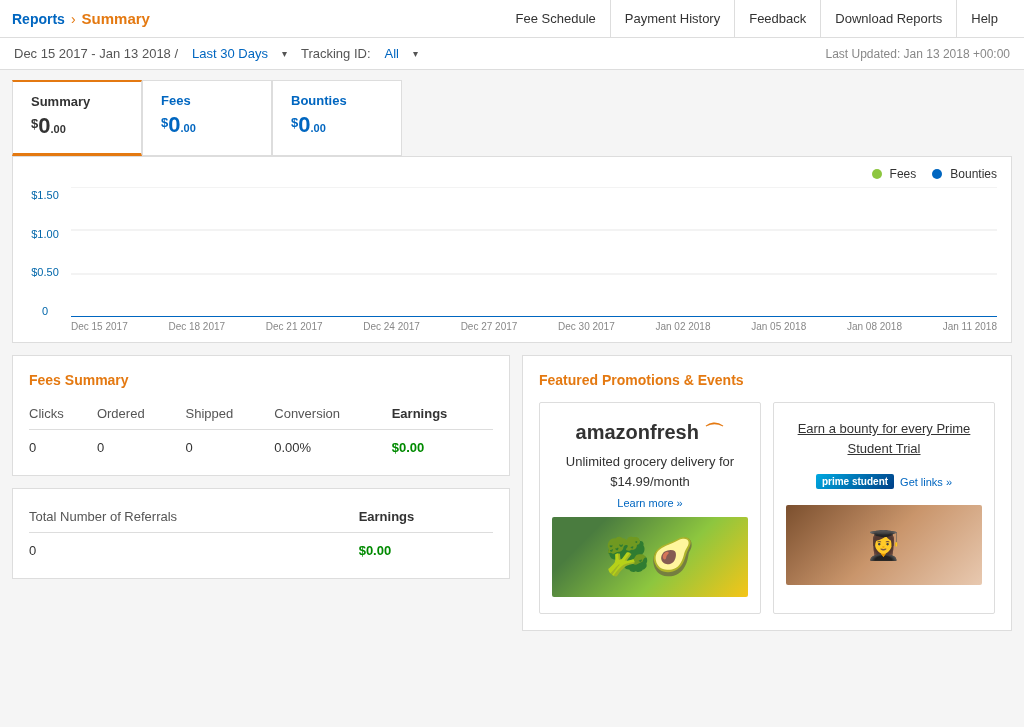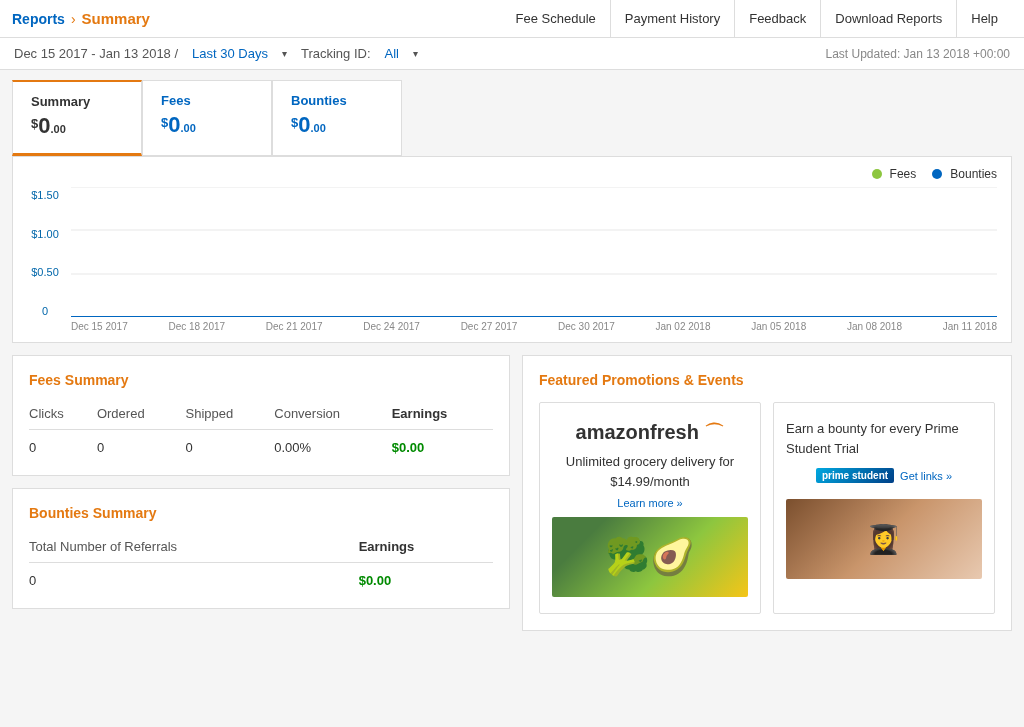--- a/index.html
+++ b/index.html
@@ -294,28 +294,30 @@
       align-items: center;
       justify-content: center;
       overflow: hidden;
       margin-top: 8px;
     }
     .promo-veg-emoji {
       font-size: 36px;
     }
     .prime-student-text {
       font-size: 13px;
+      text-align: center;
       line-height: 1.5;
       color: #333;
+      text-decoration: underline;
     }
     .prime-student-badge {
       display: flex;
       align-items: center;
       gap: 6px;
-      margin-top: 10px;
+      margin-top: 16px;
       margin-bottom: 8px;
     }
     .prime-badge {
       background: linear-gradient(135deg, #00a8e0, #003f87);
       color: #fff;
       font-size: 10px;
       padding: 2px 6px;
       border-radius: 2px;
       font-weight: bold;
     }
@@ -455,21 +457,20 @@
             <td>0</td>
             <td>0</td>
             <td>0.00%</td>
             <td class="earnings-value">$0.00</td>
           </tr>
         </tbody>
       </table>
     </div>
 
     <div class="bounties-summary-box">
-      <div class="section-title">Bounties Summary</div>
       <table class="bounties-table">
         <thead>
           <tr>
             <th>Total Number of Referrals</th>
             <th class="bold">Earnings</th>
           </tr>
         </thead>
         <tbody>
           <tr>
             <td>0</td>

